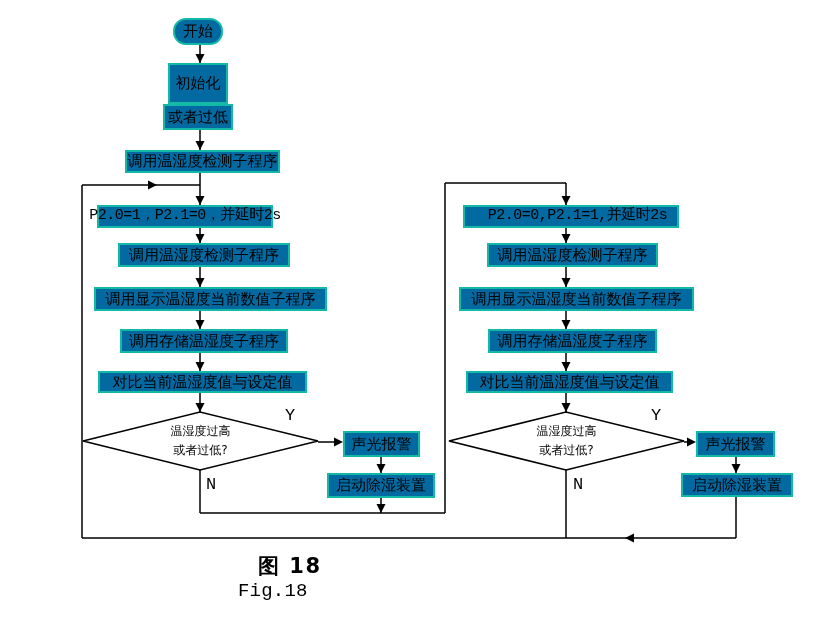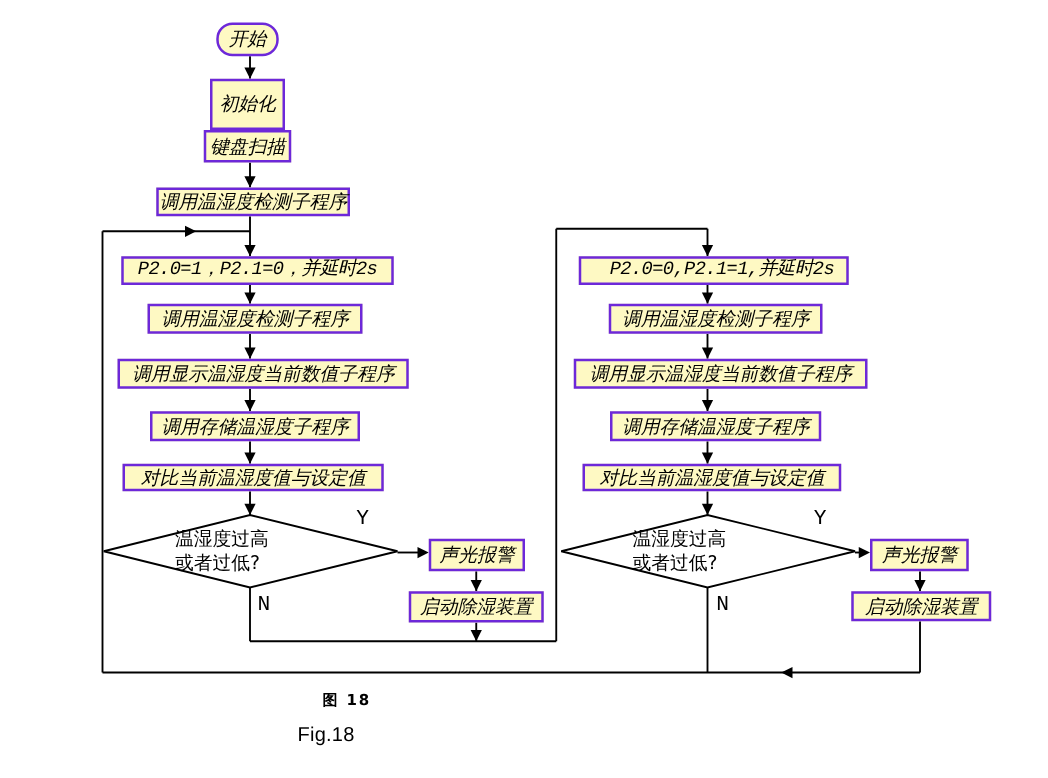--- a/index.html
+++ b/index.html
@@ -2,41 +2,41 @@
 <html><head>
 <meta charset="utf-8">
 <style>
   html,body{margin:0;padding:0;background:#fff;}
   .canvas{
     position:relative;width:838px;height:622px;background:#ffffff;
     font-family:"DejaVu Sans",sans-serif;color:#000;overflow:hidden;
   }
   svg.connectors{position:absolute;left:0;top:0;}
   .node{
-    position:absolute;box-sizing:border-box;border:2px solid #6d28d9;background:#fef9c3;
+    position:absolute;box-sizing:border-box;border:2px solid #14b8a6;background:#0369a1;
     display:flex;align-items:center;justify-content:center;text-align:center;
-    font-size:15px;line-height:1.1;white-space:nowrap;z-index:2;font-style:italic;
+    font-size:15px;line-height:1.1;white-space:nowrap;z-index:2;
   }
   .terminal{border-radius:13px;}
   .mono{font-family:"Liberation Mono","DejaVu Sans Mono",monospace;font-size:15px;letter-spacing:-0.5px;}
   .diamond-text{
-    position:absolute;z-index:2;font-size:15px;line-height:19px;
+    position:absolute;z-index:2;text-align:center;font-size:12px;line-height:19px;
     white-space:pre-line;background:transparent;
   }
   .yn{
     position:absolute;z-index:2;font-family:"Liberation Mono","DejaVu Sans Mono",monospace;
     font-size:17px;background:transparent;
   }
   .caption-zh{
     position:absolute;left:258px;top:552px;display:flex;gap:76px;z-index:2;
-    font-size:12px;font-weight:bold;letter-spacing:1.5px;font-family:"DejaVu Sans",sans-serif;
+    font-size:21px;font-weight:bold;letter-spacing:1.5px;font-family:"DejaVu Sans",sans-serif;
   }
   .caption-en{
     position:absolute;left:238px;top:580px;display:flex;gap:13px;z-index:2;
-    font-size:16px;font-family:Liberation Sans, sans-serif;letter-spacing:0.2px;
+    font-size:19px;font-family:Liberation Mono, monospace;letter-spacing:0.2px;
   }
 </style>
 </head>
 <body>
 
 <div class="canvas">
 
   <svg class="connectors" width="838" height="622" viewBox="0 0 838 622">
     <g stroke="#000000" stroke-width="1.5" fill="none">
 
@@ -99,24 +99,24 @@
       <polygon points="561.5,403 570.5,403 566,412"></polygon>
       <polygon points="687,437.5 687,446.5 696,442"></polygon>
       <polygon points="731.5,464 740.5,464 736,473"></polygon>
       <polygon points="634,533.5 634,542.5 625,538"></polygon>
       <polygon points="148,180.5 148,189.5 157,185"></polygon>
     </g>
   </svg>
 
   <div class="node terminal" style="left:173px;top:18px;width:50px;height:27px;">开始</div>
   <div class="node" style="left:168px;top:63px;width:60px;height:41px;">初始化</div>
-  <div class="node" style="left:163px;top:104px;width:70px;height:26px;">键盘扫描</div>
+  <div class="node" style="left:163px;top:104px;width:70px;height:26px;">或者过低</div>
   <div class="node" style="left:125px;top:150px;width:155px;height:23px;">调用温湿度检测子程序</div>
 
-  <div class="node mono" style="left:97px;top:205px;width:218px;height:23px;">P2.0=1，P2.1=0，并延时2s</div>
+  <div class="node mono" style="left:97px;top:205px;width:176px;height:23px;">P2.0=1，P2.1=0，并延时2s</div>
   <div class="node" style="left:118px;top:243px;width:172px;height:24px;">调用温湿度检测子程序</div>
   <div class="node" style="left:94px;top:287px;width:233px;height:24px;">调用显示温湿度当前数值子程序</div>
   <div class="node" style="left:120px;top:329px;width:168px;height:24px;">调用存储温湿度子程序</div>
   <div class="node" style="left:98px;top:371px;width:209px;height:22px;">对比当前温湿度值与设定值</div>
   <div class="diamond-text" style="left:140px;top:422px;width:121px;">温湿度过高
 或者过低?</div>
   <div class="yn" style="left:285px;top:406px;">Y</div>
   <div class="yn" style="left:206px;top:475px;">N</div>
   <div class="node" style="left:343px;top:431px;width:77px;height:26px;">声光报警</div>
   <div class="node" style="left:327px;top:473px;width:108px;height:25px;">启动除湿装置</div>

